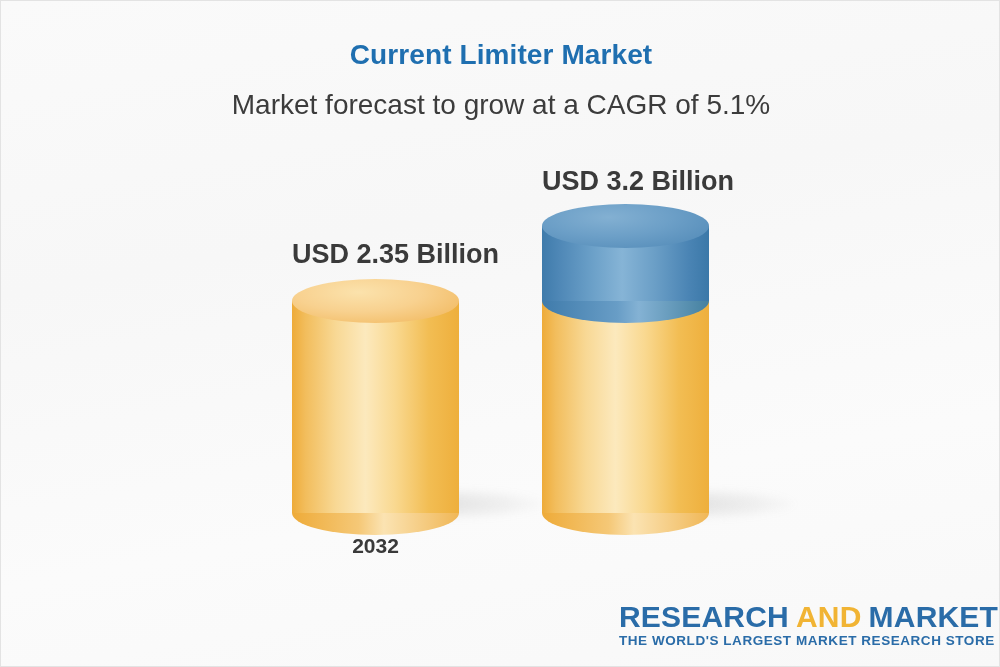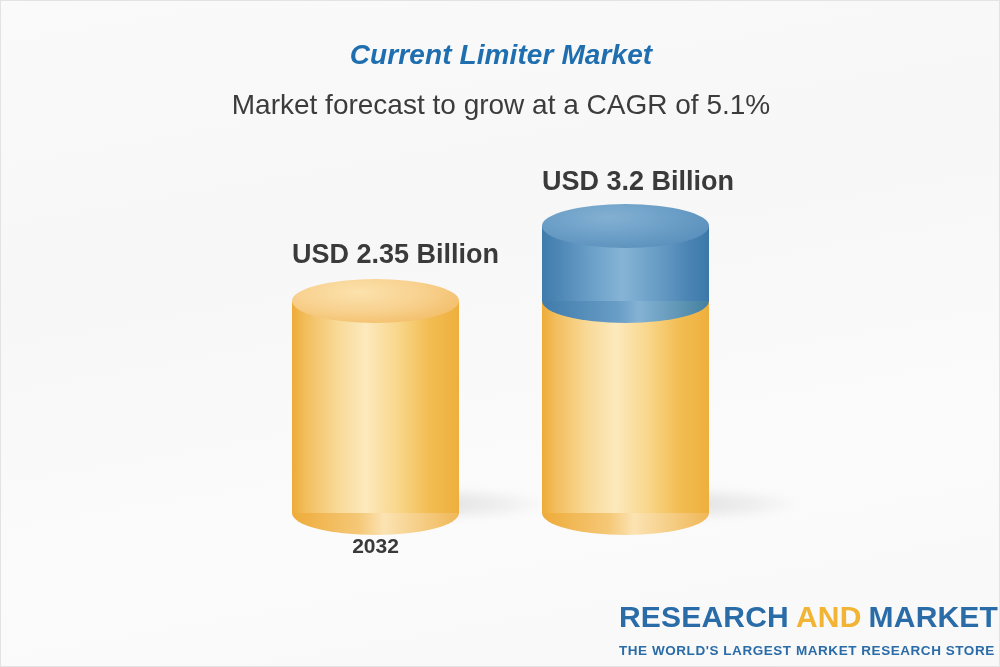--- a/index.html
+++ b/index.html
@@ -28,21 +28,20 @@
   .title {
     position: absolute;
     top: 38px;
     left: 0;
     width: 1000px;
     text-align: center;
     font-size: 28px;
     font-weight: bold;
     color: #1f6fb0;
     letter-spacing: 0.1px;
-    font-style: italic;
   }
   .subtitle {
     position: absolute;
     top: 88px;
     left: 0;
     width: 1000px;
     text-align: center;
     font-size: 28px;
     font-weight: normal;
     color: #3c3c3c;
@@ -179,21 +178,21 @@
     white-space: nowrap;
   }
   .logo-and {
     color: #f1b434;
   }
   .logo-tag {
     font-size: 13.5px;
     font-weight: bold;
     color: #2a6ca8;
     letter-spacing: 0.55px;
-    margin-top: 10px;
+    margin-top: 0;
     white-space: nowrap;
   }
 </style>
 </head>
 <body>
 
 <div class="canvas">
 
   <div class="title">Current Limiter Market</div>
   <div class="subtitle">Market forecast to grow at a CAGR of 5.1%</div>

